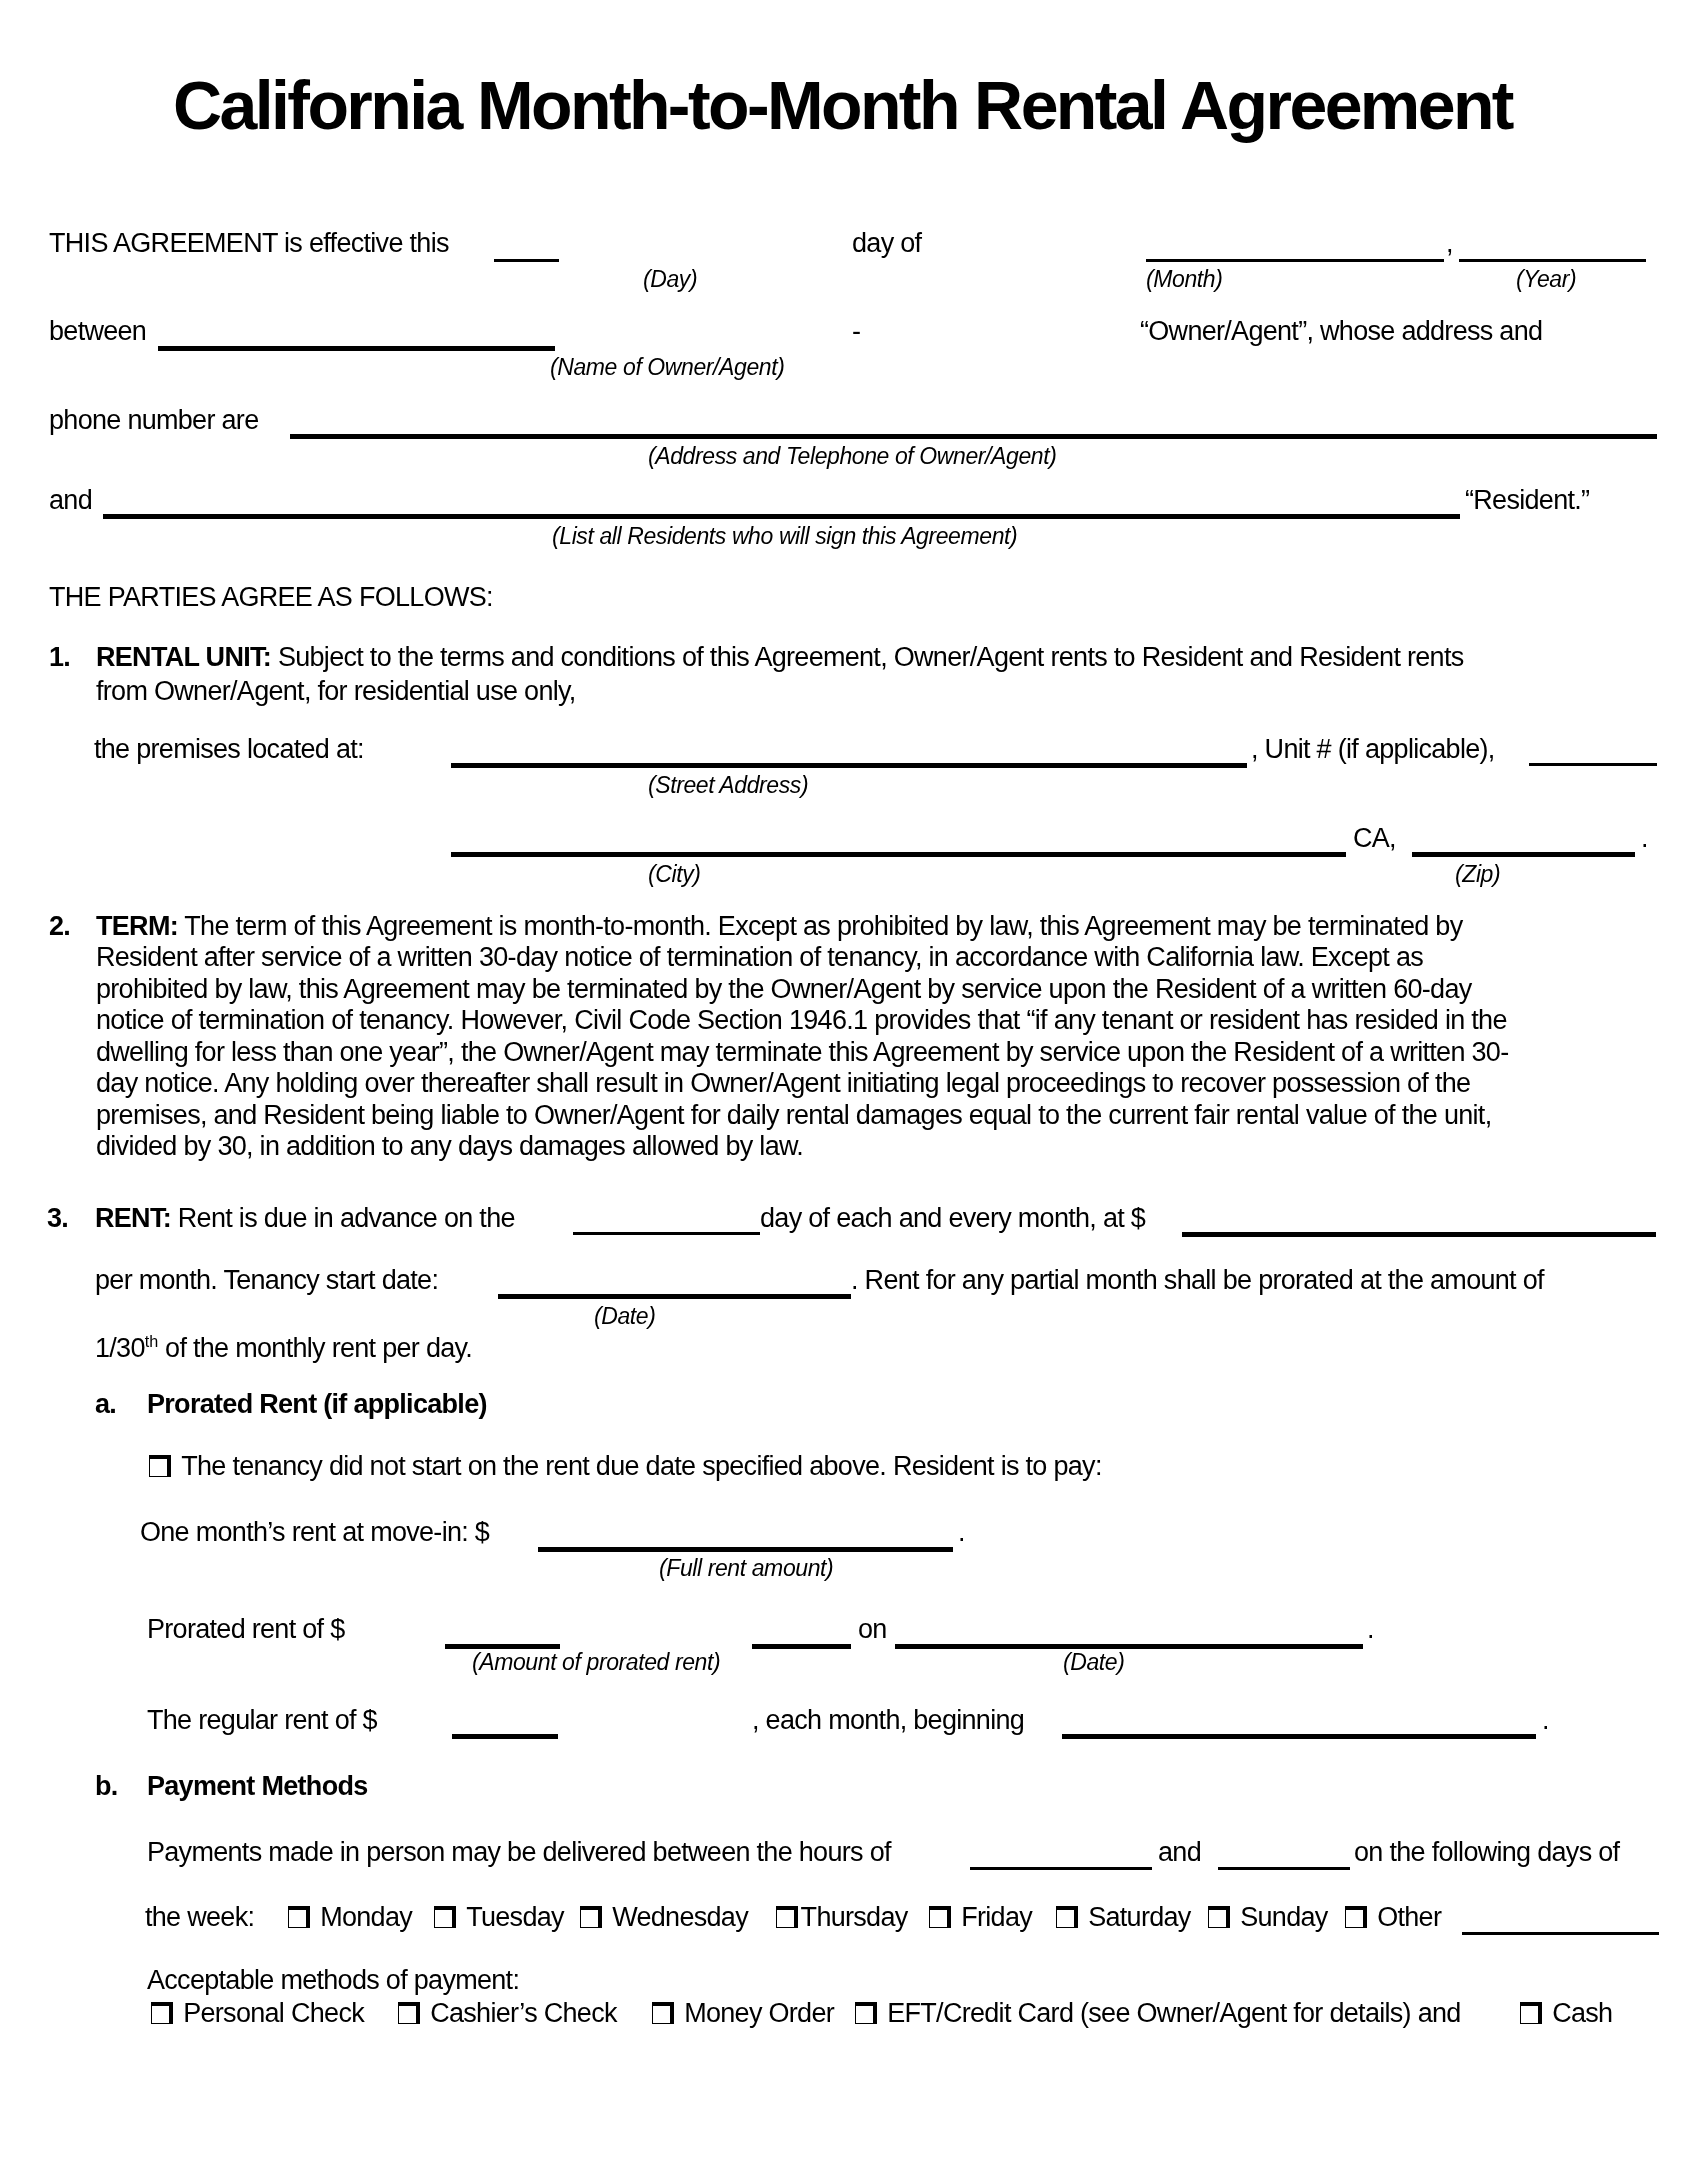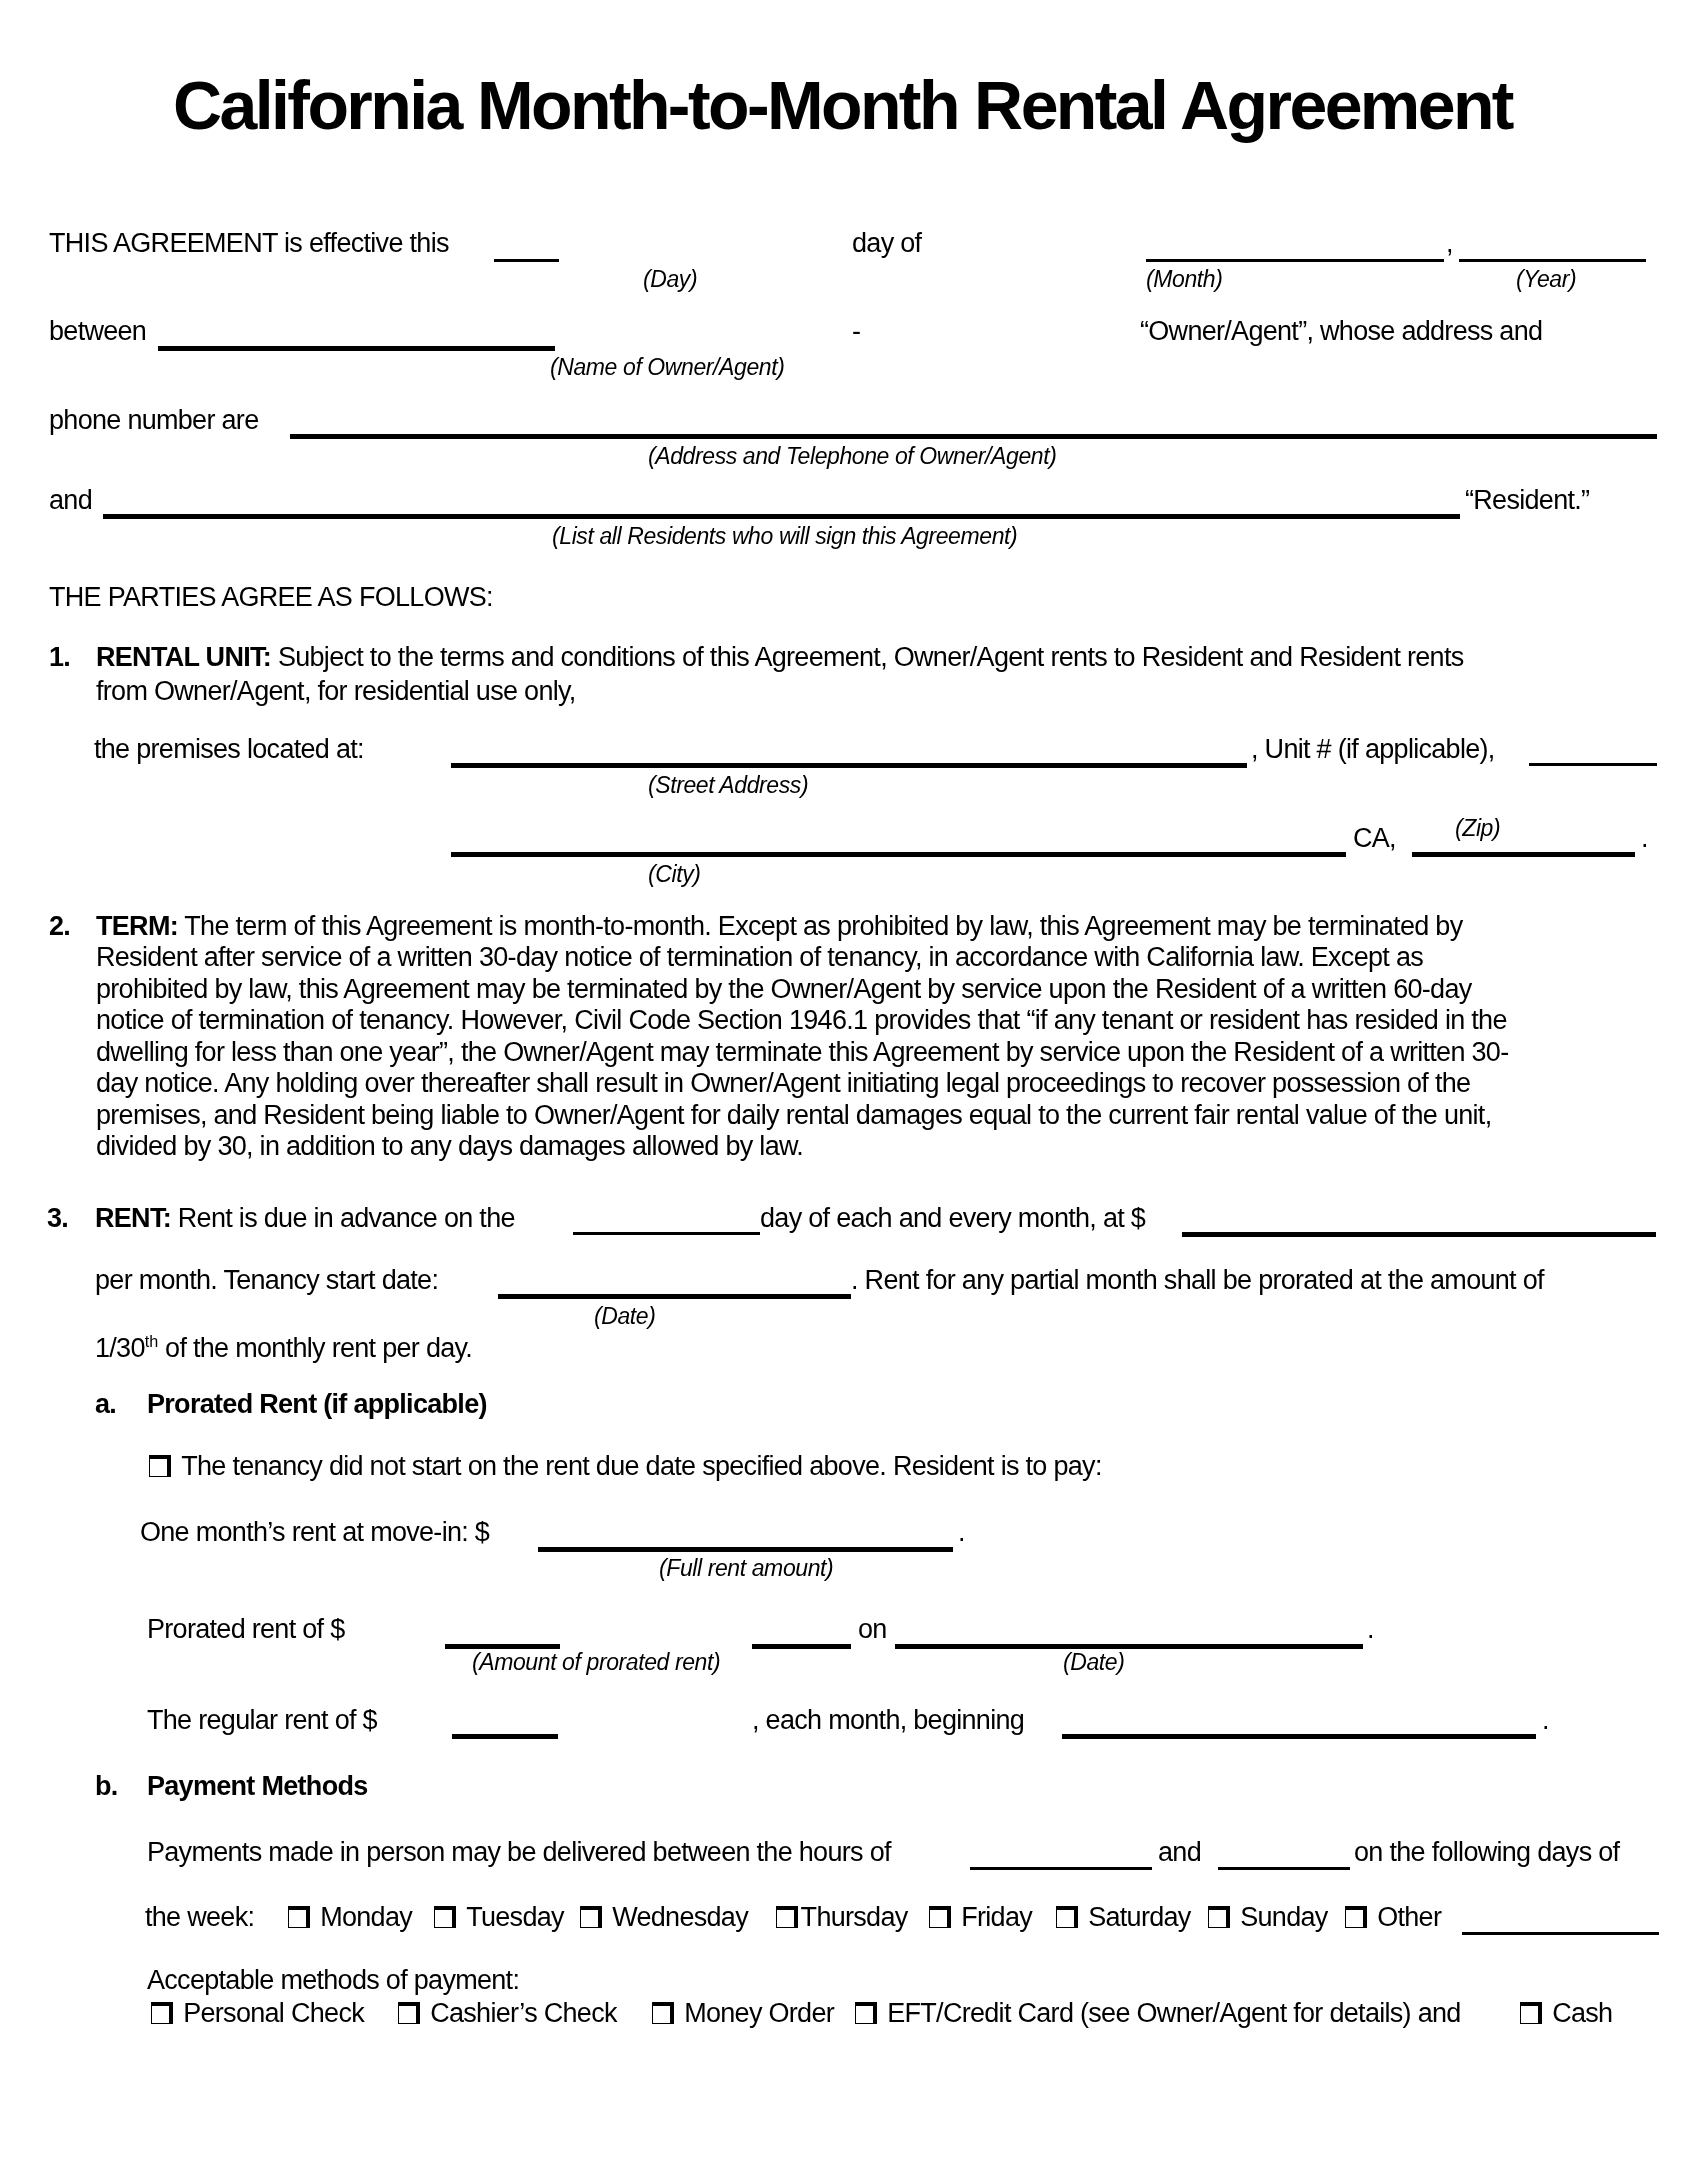--- a/index.html
+++ b/index.html
@@ -63,21 +63,21 @@
   <div class="bl th" style="left:451px;top:736px;width:796px;"></div>
   <div class="t" style="left:1251px;top:733px;">, Unit # (if applicable),</div>
   <div class="bl" style="left:1529px;top:736px;width:128px;"></div>
   <div class="lbl" style="left:648px;top:772px;">(Street Address)</div>
 
   <div class="bl th" style="left:451px;top:825px;width:895px;"></div>
   <div class="t" style="left:1353px;top:822px;">CA,</div>
   <div class="bl th" style="left:1412px;top:825px;width:223px;"></div>
   <div class="t" style="left:1641px;top:822px;">.</div>
   <div class="lbl" style="left:648px;top:861px;">(City)</div>
-  <div class="lbl" style="left:1455px;top:815px;">(Zip)</div>
+  <div class="lbl" style="left:1455px;top:861px;">(Zip)</div>
 
   <div class="t b" style="left:49px;top:910px;">2.</div>
   <div class="t" style="left:96px;top:910px;"><span class="b">TERM:</span>  <span>The term of this Agreement is month-to-month. Except as prohibited by law, this Agreement may be terminated by</span></div>
   <div class="t" style="left:96px;top:941px;">Resident after service of a written 30-day notice of termination of tenancy, in accordance with California law. Except as</div>
   <div class="t" style="left:96px;top:973px;">prohibited by law, this Agreement may be terminated by the Owner/Agent by service upon the Resident of a written 60-day</div>
   <div class="t" style="left:96px;top:1004px;">notice of termination of tenancy. However, Civil Code Section 1946.1 provides that “if any tenant or resident has resided in the</div>
   <div class="t" style="left:96px;top:1036px;">dwelling for less than one year”, the Owner/Agent may terminate this Agreement by service upon the Resident of a written 30-</div>
   <div class="t" style="left:96px;top:1099px;">premises, and Resident being liable to Owner/Agent for daily rental damages equal to the current fair rental value of the unit,</div>
   <div class="t" style="left:96px;top:1067px;">day notice.  Any holding over thereafter shall result in Owner/Agent initiating legal proceedings to recover possession of the</div>
   <div class="t" style="left:96px;top:1130px;">divided by 30, in addition to any days damages allowed by law.</div>

